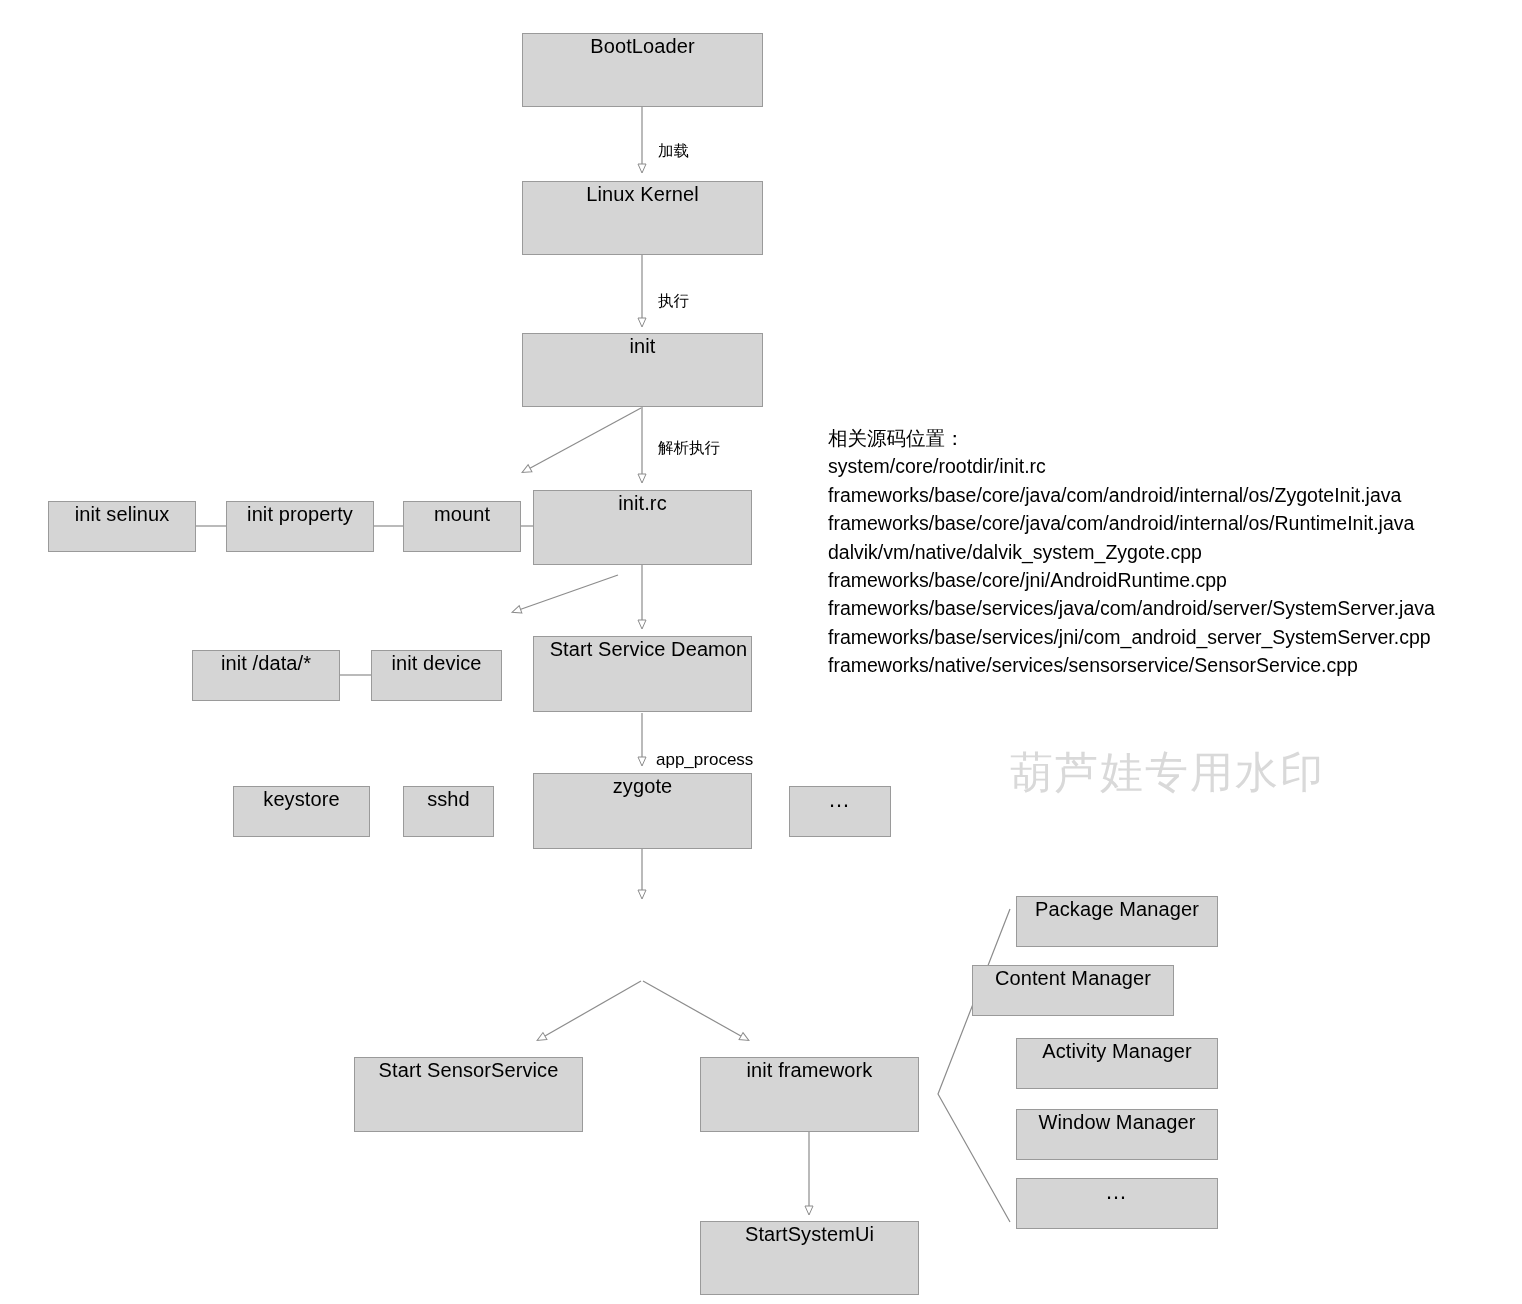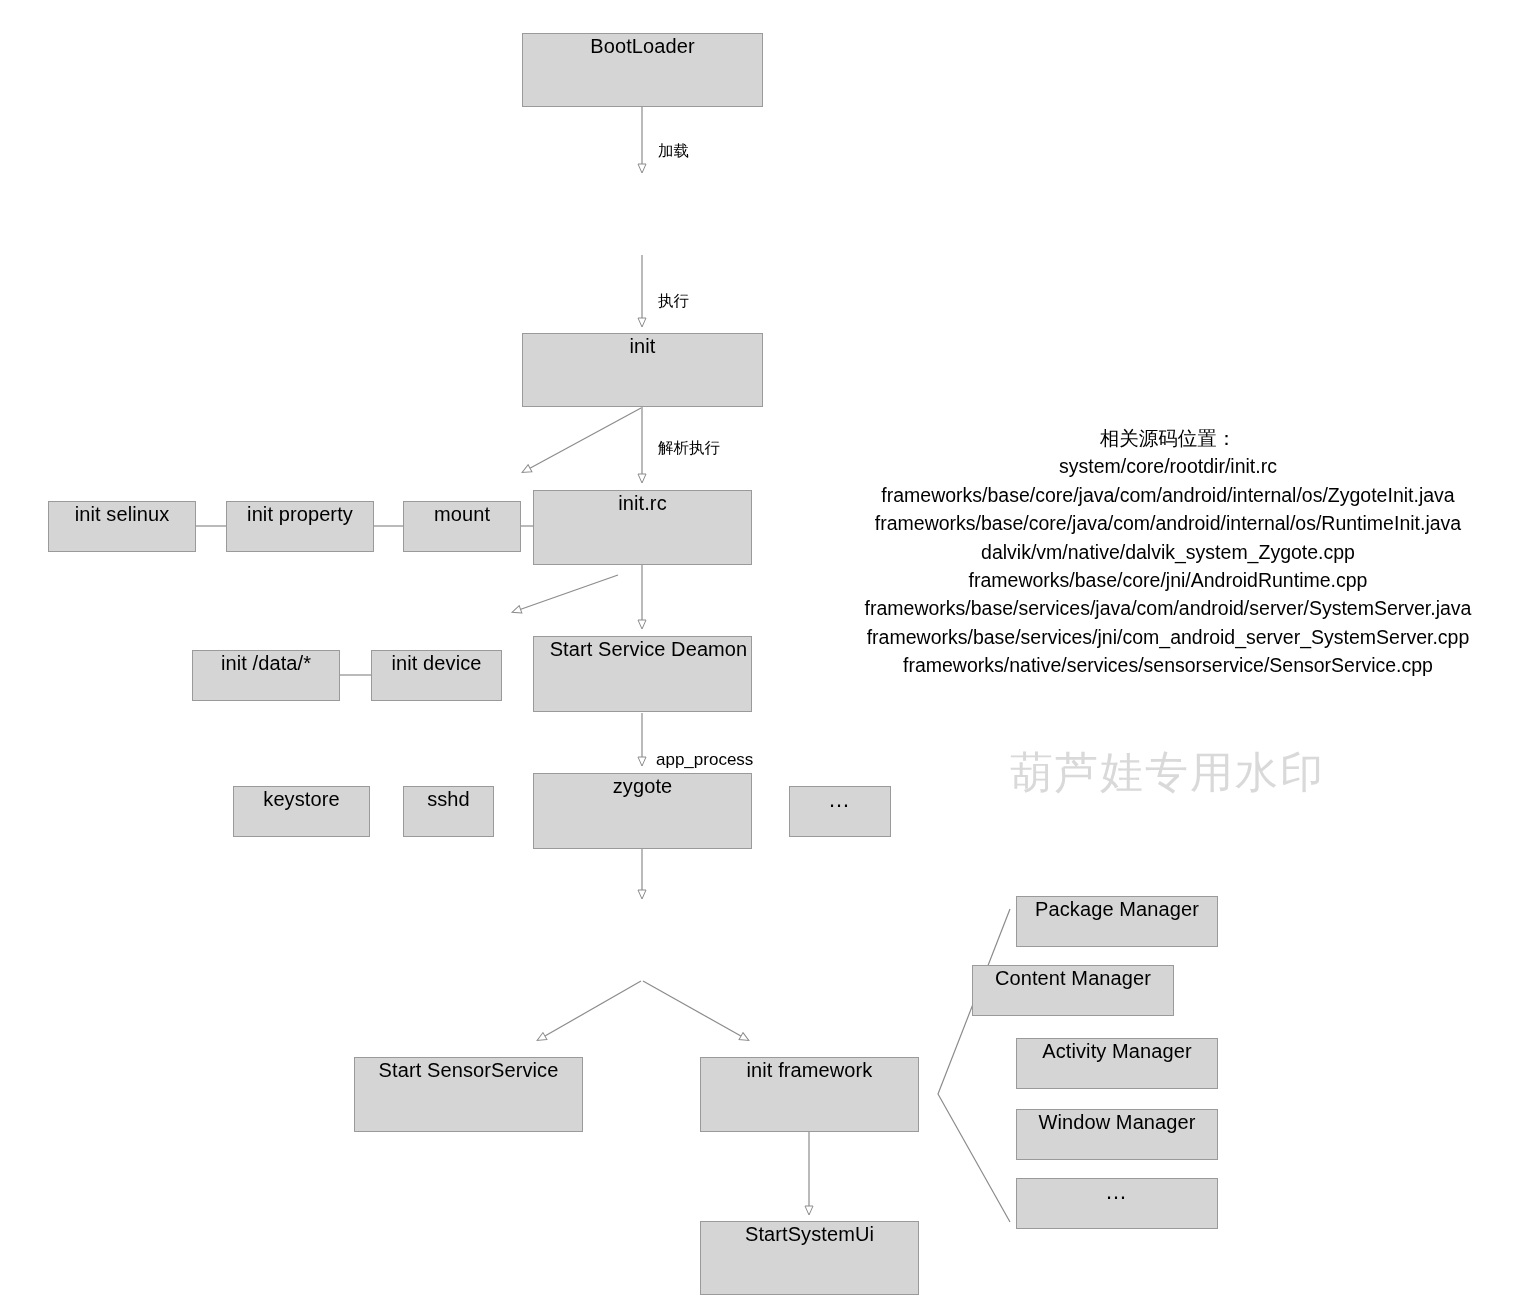--- a/index.html
+++ b/index.html
@@ -53,21 +53,20 @@
   .edge-label.mono { font-size: 17px; }
   #source-note {
     position: absolute;
     left: 828px;
     top: 424px;
     width: 680px;
     font-size: 19.5px;
     line-height: 28.4px;
     color: #000000;
     white-space: nowrap;
-    text-align: center;
   }
   #source-note .note-line { display: block; }
   #watermark {
     position: absolute;
     left: 1010px;
     top: 744px;
     font-size: 43px;
     letter-spacing: 2px;
     color: #d9d9d9;
     white-space: nowrap;
@@ -115,20 +114,23 @@
       <line x1="340" y1="675" x2="371" y2="675"></line>
 
       <path d="M1010,909 L938,1094 L1010,1222"></path>
     </g>
   </svg>
 
   <div class="node" style="left:522px; top:33px; width:241px; height:74px;">
     <span>BootLoader</span>
   </div>
 
+  <div class="node" style="left:522px; top:181px; width:241px; height:74px;">
+    <span>Linux Kernel</span>
+  </div>
 
   <div class="node" style="left:522px; top:333px; width:241px; height:74px;">
     <span>init</span>
   </div>
 
   <div class="node" style="left:533px; top:490px; width:219px; height:75px;">
     <span>init.rc</span>
   </div>
 
   <div class="node" style="left:48px; top:501px; width:148px; height:51px;">

